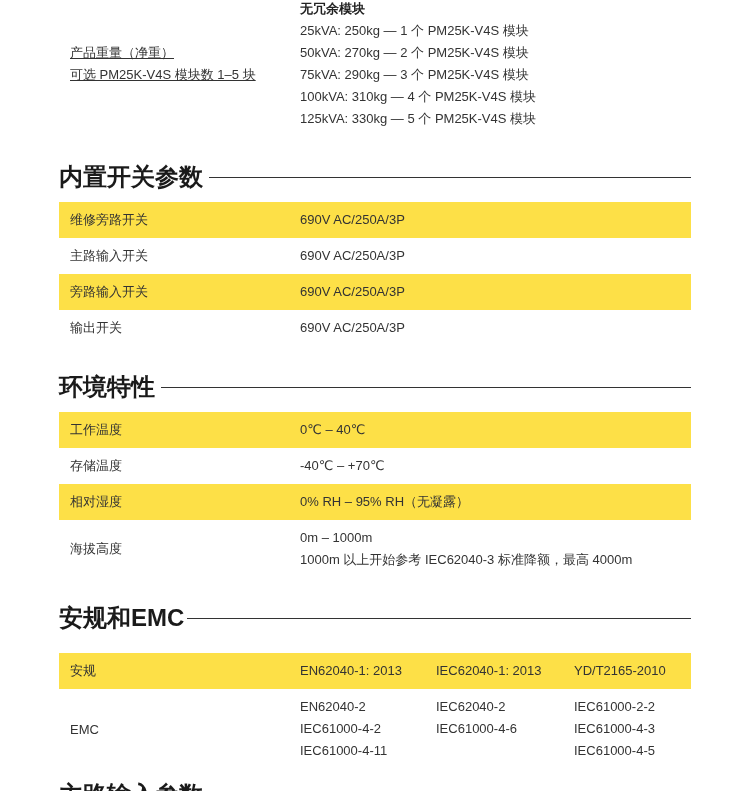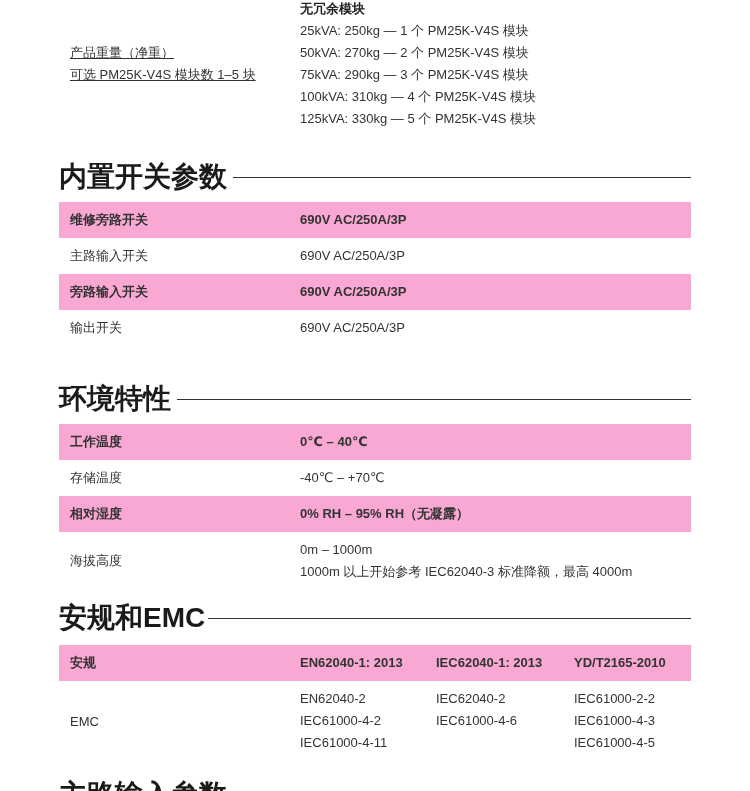--- a/index.html
+++ b/index.html
@@ -4,32 +4,32 @@
 <style>
   html, body { margin: 0; padding: 0; background: #ffffff; }
   body { width: 750px; height: 791px; overflow: hidden; position: relative;
          font-family: "Liberation Sans", "DejaVu Sans", sans-serif; color: #222; }
   .wrap { position: absolute; left: 59px; width: 632px; top: 0; }
   .weight-block { position: relative; height: 132px; }
   .weight-label { position: absolute; left: 11px; top: 42px; font-size: 13px; line-height: 22px; color: #333; text-decoration: underline; }
   .weight-values { position: absolute; left: 241px; top: -2px; font-size: 13px; line-height: 22px; color: #333; }
   .weight-values .bold { font-weight: bold; color: #222; }
   .section-title { display: flex; align-items: center; height: 30px; margin: 0; }
-  .section-title .txt { font-size: 28px; font-weight: bold; color: #1a1a1a; white-space: nowrap; padding-right: 6px; }
+  .section-title .txt { font-size: 24px; font-weight: bold; color: #1a1a1a; white-space: nowrap; padding-right: 6px; }
   .section-title .line { flex: 1; height: 1px; background: #333; }
   .rows { margin-top: 12px; }
   .row { display: flex; align-items: center; min-height: 36px; font-size: 13px; color: #333; }
-  .row.shade { background: #f9a8d4; font-weight: bold; }
+  .row.shade { background: #fde047; }
   .row .k { width: 230px; padding-left: 11px; flex-shrink: 0; }
   .row .v { line-height: 22px; padding: 2px 0; }
   .row .cols { display: flex; line-height: 22px; padding: 1px 0; }
   .row .cols .c { width: 138px; }
   .row .cols .c:first-child { width: 136px; }
   .sec1 { position: absolute; top: 162px; left: 0; right: 0; }
-  .sec2 { position: absolute; top: 372px; left: 0; right: 0; margin-top: 12px; }
+  .sec2 { position: absolute; top: 372px; left: 0; right: 0; }
   .sec3 { position: absolute; top: 603px; left: 0; right: 0; }
   .sec4 { position: absolute; top: 780px; left: 0; right: 0; }
   .row.tall { min-height: 58px; }
   .row.emc { min-height: 80px; }
 </style>
 </head>
 <body>
 
 <div class="wrap">
 
@@ -99,21 +99,21 @@
         </span>
       </div>
     </div>
   </div>
 
   <div class="sec3">
     <div class="section-title">
       <span class="txt" style="padding-right:3px;">安规和EMC</span>
       <span class="line"></span>
     </div>
-    <div class="rows" style="margin-top:12px;">
+    <div class="rows" style="margin-top:20px;">
       <div class="row shade">
         <span class="k">安规</span>
         <span class="cols">
           <span class="c">EN62040-1: 2013</span>
           <span class="c">IEC62040-1: 2013</span>
           <span class="c">YD/T2165-2010</span>
         </span>
       </div>
       <div class="row emc">
         <span class="k">EMC</span>

